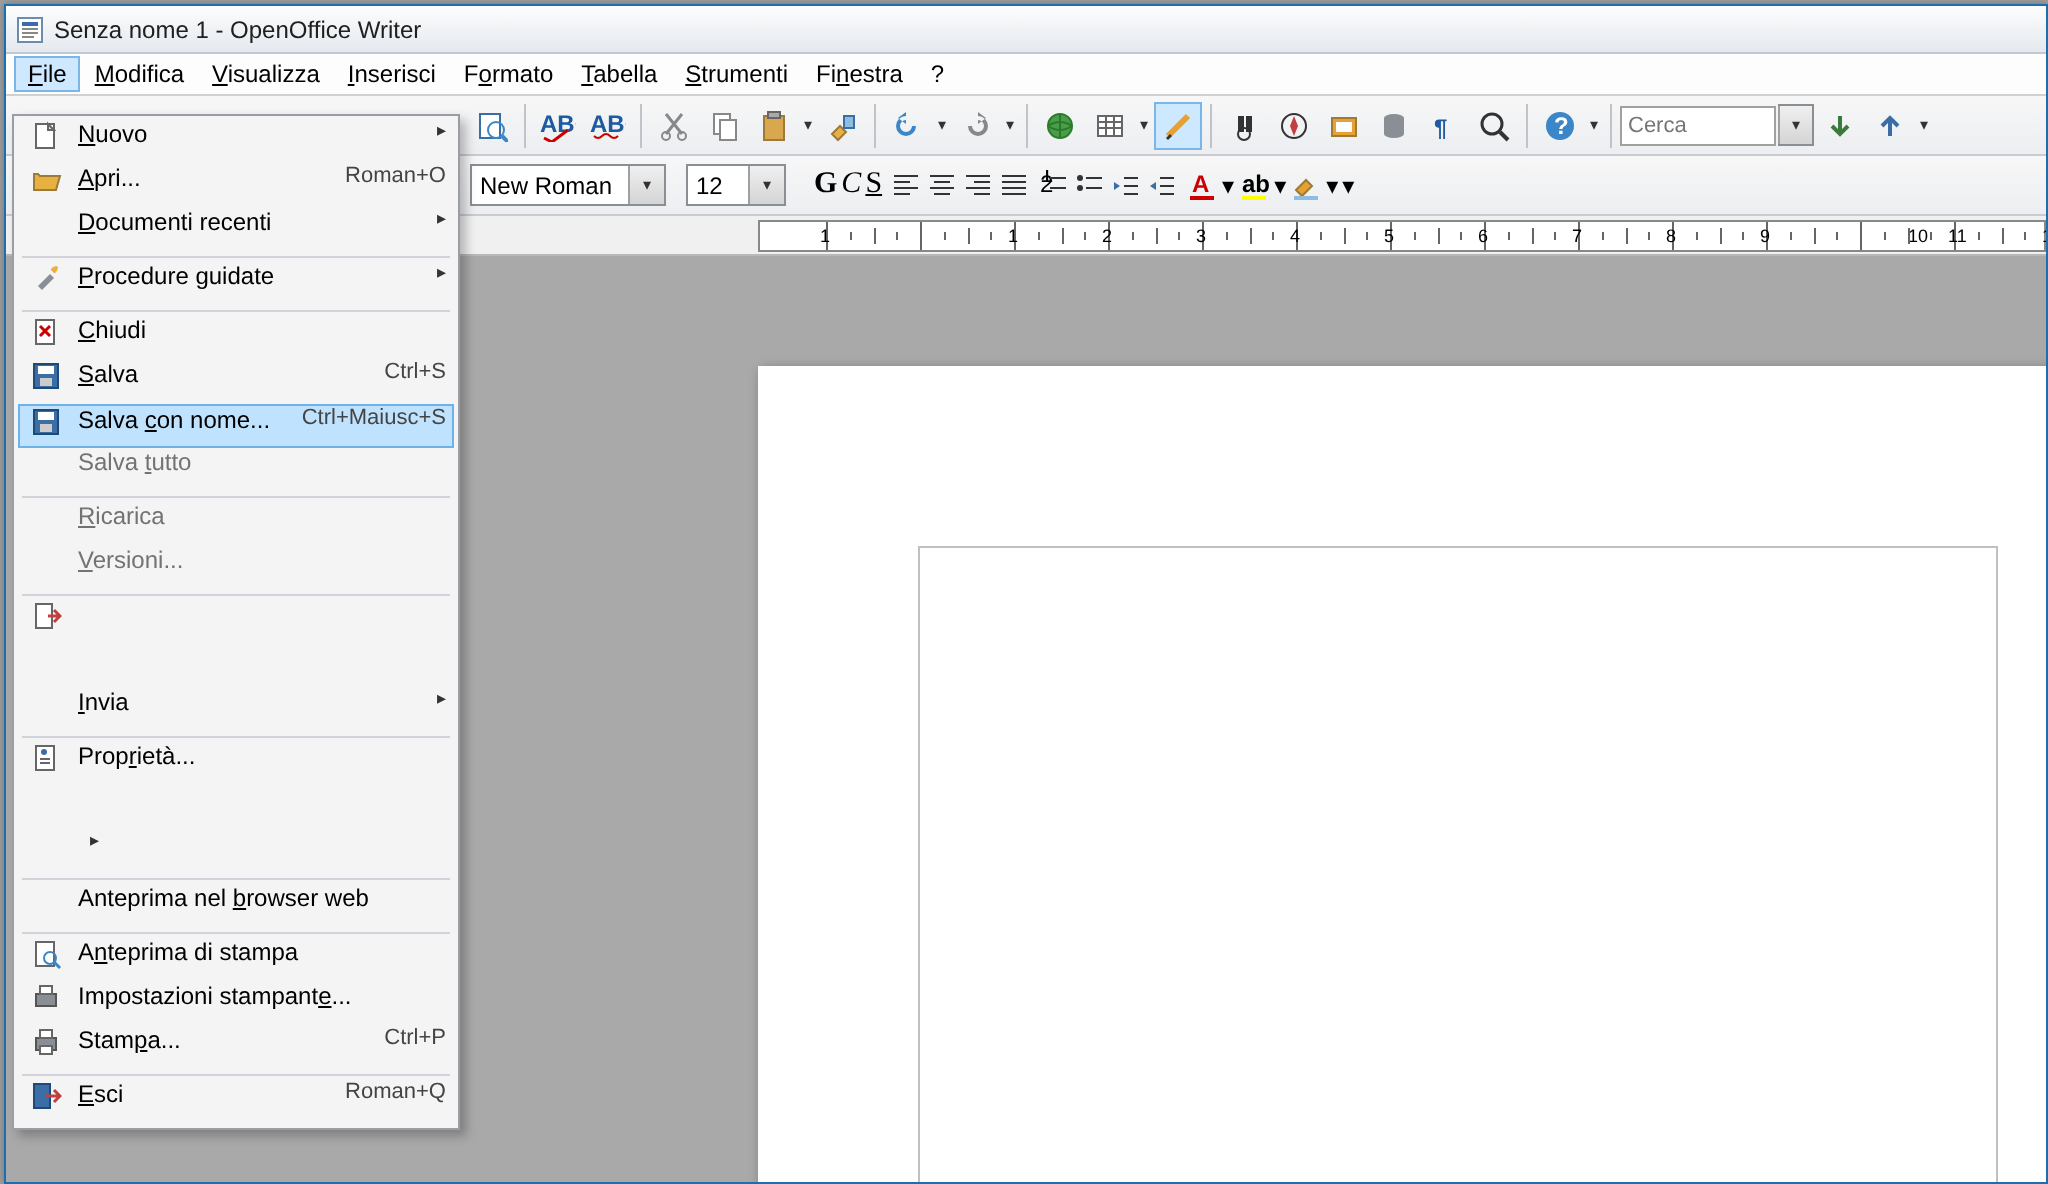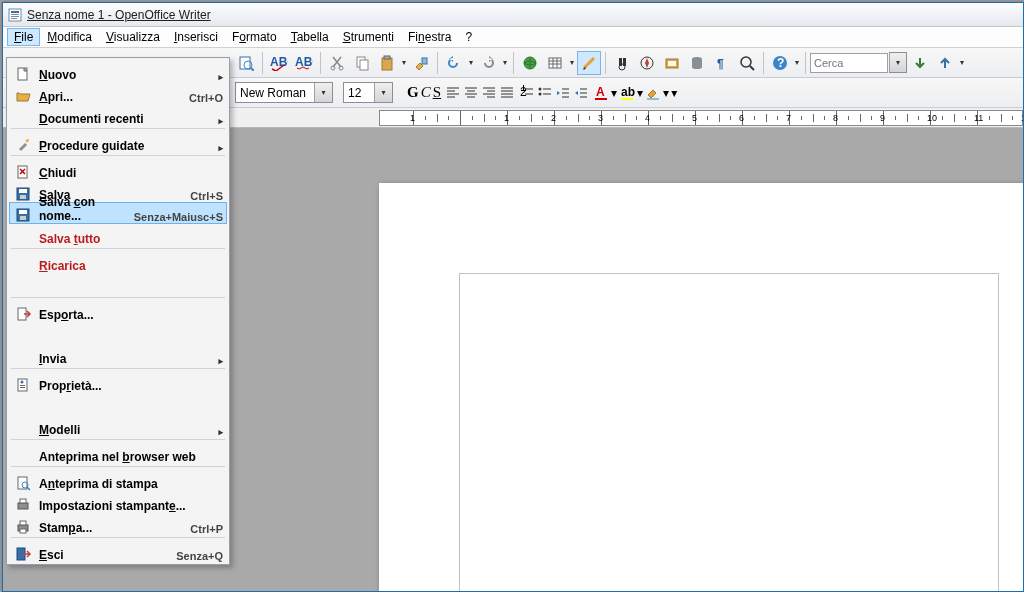--- a/index.html
+++ b/index.html
@@ -1,21 +1,21 @@
 <!DOCTYPE html>
 <html><head>
 <meta charset="utf-8">
 <style>
   * { box-sizing: border-box; margin: 0; padding: 0; font-family: "Segoe UI", Tahoma, sans-serif; font-size: 12px; }
   body { width: 1024px; height: 592px; background: #a0a0a0; overflow: hidden; position: relative; }
 
   .window { position: absolute; left: 2px; top: 2px; right: 0; bottom: 0; background: #fff; border: 1px solid #1a6fb0; box-shadow: 0 0 4px rgba(0,0,0,0.3); display: flex; flex-direction: column; }
   .titlebar { height: 24px; background: linear-gradient(#fdfdfd,#e4e9ef); border-bottom: 1px solid #c0c8d0; display: flex; align-items: center; padding: 0 4px; }
   .titlebar .app-icon { width: 16px; height: 16px; margin-right: 4px; }
-  .titlebar span.title { color: #202020; text-decoration: underline; }
+  .titlebar span.title { color: #202020; }
 
   .menubar { height: 21px; background: #fdfdfd; display: flex; align-items: center; padding: 0 4px; border-bottom: 1px solid #d0d0d0; }
   .menubar .menu-item { padding: 2px 7px; cursor: default; }
   .menubar .menu-item.open { background: #cde8ff; border: 1px solid #7ab6e8; padding: 1px 6px; }
   .menubar .menu-item .ul { text-decoration: underline; }
 
   .toolbar { height: 30px; background: linear-gradient(#f7f7f7,#eceef1); border-bottom: 1px solid #c8ccd2; display: flex; align-items: center; padding: 0 4px; gap: 1px; }
   .toolbar .btn { width: 24px; height: 24px; display: flex; align-items: center; justify-content: center; border: 1px solid transparent; }
   .toolbar .btn.active { background: #cde8ff; border: 1px solid #7ab6e8; }
   .toolbar .sep { width: 1px; height: 22px; background: #c0c4ca; margin: 0 3px; }
@@ -31,22 +31,22 @@
   .ruler { position: absolute; left: 376px; right: 0; top: 2px; height: 16px; background: #fff; border: 1px solid #888; font-size: 9px; }
   .ruler .tick { position: absolute; top: 0; bottom: 0; border-left: 1px solid #666; }
   .ruler .num { position: absolute; top: 2px; font-size: 9px; color: #000; }
 
   .workspace { flex: 1; background: #a9a9a9; position: relative; overflow: hidden; }
   .page { position: absolute; left: 376px; top: 55px; width: 700px; height: 900px; background: #fff; box-shadow: 2px 2px 6px rgba(0,0,0,0.4); }
   .page-inner { position: absolute; left: 80px; top: 90px; width: 540px; height: 760px; border: 1px solid #c0c0c0; }
 
   
   .dropdown { position: absolute; left: 6px; top: 57px; width: 224px; background: #f4f4f4; border: 1px solid #9a9ea4; box-shadow: 3px 3px 5px rgba(0,0,0,0.25); z-index: 100; padding: 2px; }
-  .dropdown .row { height: 22px; display: flex; align-items: flex-end; padding: 0 4px; position: relative; cursor: default; font-weight: bold; }
-  .dropdown .row.disabled { color: #b91c1c; }
+  .dropdown .row { height: 22px; display: flex; align-items: flex-start; padding: 0 4px; position: relative; cursor: default; }
+  .dropdown .row.disabled { color: #737373; }
   .dropdown .row.highlight { background: #bfe3ff; border: 1px solid #6db2e8; padding: 0 3px; height: 22px; }
   .dropdown .row .ico { width: 20px; height: 16px; margin-right: 6px; display:flex; align-items:center; justify-content:center; flex-shrink:0; }
   .dropdown .row .lbl { flex: 1; }
   .dropdown .row .lbl .ul { text-decoration: underline; }
   .dropdown .row .shortcut { color: #444; font-size: 11px; margin-left: 8px; }
   .dropdown .row .sub { font-size: 9px; color: #333; margin-left: 6px; }
   .dropdown .hr { height: 1px; background: #d0d4da; margin: 2px 2px; }
 
   svg { display: block; }
 </style>
@@ -384,21 +384,21 @@
         <div class="num" style="left: 453px;">8</div>
         <div class="tick" style="left: 467.75px; top: 5px; bottom: 5px;"></div>
         <div class="tick" style="left: 479.5px; top: 3px; bottom: 3px;"></div>
         <div class="tick" style="left: 491.25px; top: 5px; bottom: 5px;"></div>
         <div class="tick" style="left: 503px; height: 100%;"></div>
         <div class="num" style="left: 500px;">9</div>
         <div class="tick" style="left: 514.75px; top: 5px; bottom: 5px;"></div>
         <div class="tick" style="left: 526.5px; top: 3px; bottom: 3px;"></div>
         <div class="tick" style="left: 538.25px; top: 5px; bottom: 5px;"></div>
         <div class="tick" style="left: 550px; height: 100%;"></div>
-        <div class="num" style="left: 547px;">10</div>
+        <div class="num" style="left: 574px;">10</div>
         <div class="tick" style="left: 561.75px; top: 5px; bottom: 5px;"></div>
         <div class="tick" style="left: 573.5px; top: 3px; bottom: 3px;"></div>
         <div class="tick" style="left: 585.25px; top: 5px; bottom: 5px;"></div>
         <div class="tick" style="left: 597px; height: 100%;"></div>
         <div class="num" style="left: 594px;">11</div>
         <div class="tick" style="left: 608.75px; top: 5px; bottom: 5px;"></div>
         <div class="tick" style="left: 620.5px; top: 3px; bottom: 3px;"></div>
         <div class="tick" style="left: 632.25px; top: 5px; bottom: 5px;"></div>
         <div class="num" style="left: 641px;">12</div>
       </div>
@@ -423,21 +423,21 @@
     <span class="lbl"><span class="ul">N</span>uovo</span>
       <span class="sub">▸</span>
   </div>
   <div class="row">
     <span class="ico">
         <svg width="16" height="16">
           <path d="M2 5 L2 13 L13 13 L15 6 L5 6 L4 5 Z" fill="#e8b040" stroke="#9c7a38"></path>
         </svg>
       </span>
     <span class="lbl"><span class="ul">A</span>pri...</span>
-      <span class="shortcut">Ctrl+O</span>
+      <span class="shortcut">Roman+O</span>
   </div>
   <div class="row">
     <span class="ico"></span>
     <span class="lbl"><span class="ul">D</span>ocumenti recenti</span>
       <span class="sub">▸</span>
   </div>
   <div class="hr"></div>
   <div class="row">
     <span class="ico">
         <svg width="16" height="16">
@@ -472,43 +472,43 @@
   </div>
   <div class="row highlight">
     <span class="ico">
         <svg width="16" height="16">
           <rect x="2" y="2" width="12" height="12" fill="#3a6ea5" stroke="#1e4a7a"></rect>
           <rect x="4" y="3" width="8" height="4" fill="#fff"></rect>
           <rect x="5" y="9" width="6" height="4" fill="#ccc"></rect>
         </svg>
       </span>
     <span class="lbl">Salva <span class="ul">c</span>on nome...</span>
-      <span class="shortcut">Senza+Maiusc+S</span>
+      <span class="shortcut">Ctrl+Maiusc+S</span>
   </div>
   <div class="row disabled">
     <span class="ico"></span>
     <span class="lbl">Salva <span class="ul">t</span>utto</span>
   </div>
   <div class="hr"></div>
   <div class="row disabled">
     <span class="ico"></span>
     <span class="lbl"><span class="ul">R</span>icarica</span>
   </div>
   <div class="row disabled">
     <span class="ico"></span>
+    <span class="lbl"><span class="ul">V</span>ersioni...</span>
   </div>
   <div class="hr"></div>
   <div class="row">
     <span class="ico">
         <svg width="16" height="16">
           <rect x="3" y="2" width="8" height="12" fill="#fff" stroke="#666"></rect>
           <path d="M9 8 L15 8 M12 5 L15 8 L12 11" stroke="#c04040" fill="none" stroke-width="1.5"></path>
         </svg>
       </span>
-    <span class="lbl">Esp<span class="ul">o</span>rta...</span>
   </div>
   <div class="row">
     <span class="ico"></span>
   </div>
   <div class="row">
     <span class="ico"></span>
     <span class="lbl"><span class="ul">I</span>nvia</span>
       <span class="sub">▸</span>
   </div>
   <div class="hr"></div>
@@ -521,21 +521,20 @@
           <rect x="5" y="10" width="5" height="1" fill="#666"></rect>
         </svg>
       </span>
     <span class="lbl">Prop<span class="ul">r</span>ietà...</span>
   </div>
   <div class="row">
     <span class="ico"></span>
   </div>
   <div class="row">
     <span class="ico"></span>
-    <span class="lbl"><span class="ul">M</span>odelli</span>
       <span class="sub">▸</span>
   </div>
   <div class="hr"></div>
   <div class="row">
     <span class="ico"></span>
     <span class="lbl">Anteprima nel <span class="ul">b</span>rowser web</span>
   </div>
   <div class="hr"></div>
   <div class="row">
     <span class="ico">
@@ -569,15 +568,15 @@
   </div>
   <div class="hr"></div>
   <div class="row">
     <span class="ico">
         <svg width="16" height="16">
           <rect x="2" y="2" width="8" height="12" fill="#3a6ea5" stroke="#1e4a7a"></rect>
           <path d="M8 8 L15 8 M12 5 L15 8 L12 11" stroke="#c04040" fill="none" stroke-width="1.5"></path>
         </svg>
       </span>
     <span class="lbl"><span class="ul">E</span>sci</span>
-      <span class="shortcut">Senza+Q</span>
+      <span class="shortcut">Roman+Q</span>
   </div>
 </div>
 
 </body></html>

